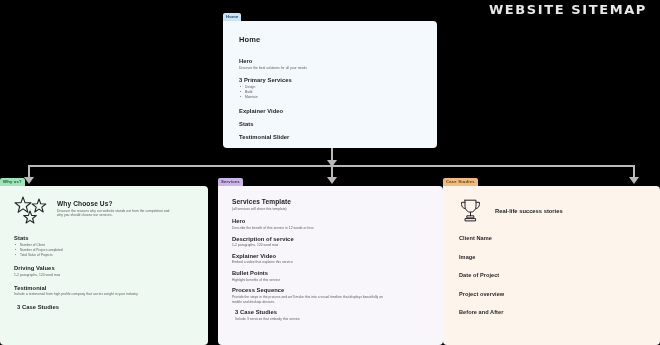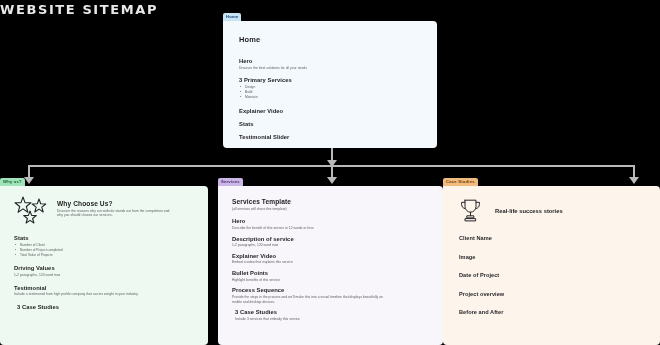--- a/index.html
+++ b/index.html
@@ -17,21 +17,21 @@
     position: absolute;
     inset: 0;
   }
 
   
   .board-title {
     position: absolute;
     top: 2px;
     left: 0;
     width: 647px;
-    text-align: left;
+    text-align: right;
     font-size: 13px;
     font-weight: 700;
     letter-spacing: 1.6px;
     color: #e8e8e8;
     font-family: "DejaVu Sans", sans-serif;
     text-transform: uppercase;
   }
 
   
   .conn { position: absolute; background: #b9b9b9; }

